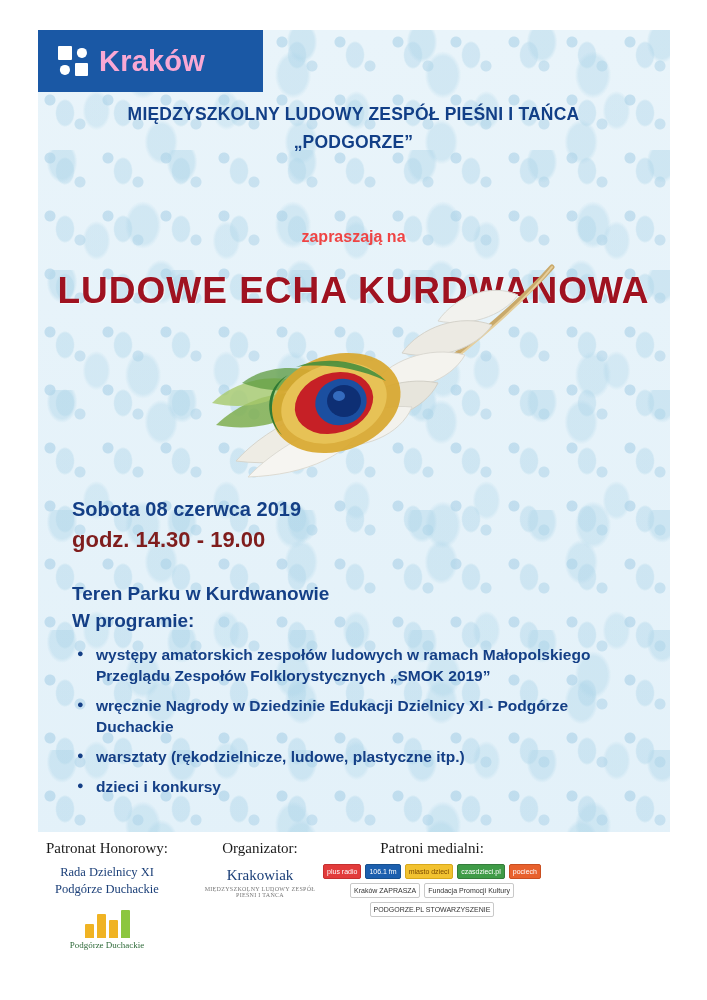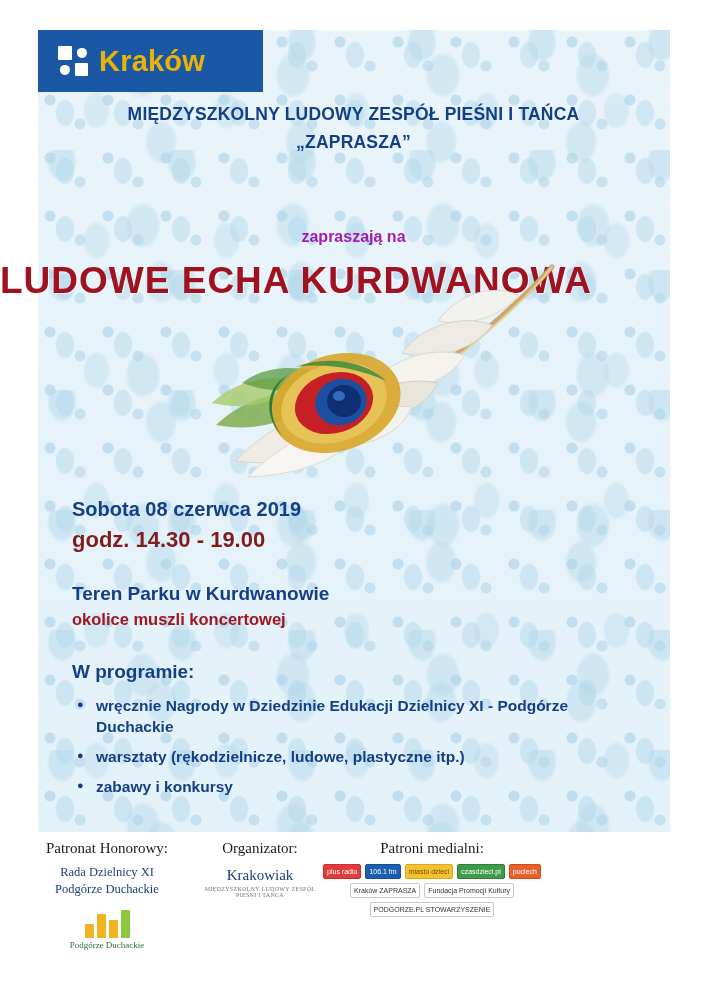--- a/index.html
+++ b/index.html
@@ -68,21 +68,21 @@
     gap: 3px;
     margin-right: 11px;
   }
   .logo-mark i {
     display: block;
     background: #ffffff;
     border-radius: 1px;
   }
   .logo-mark i.sm { border-radius: 50%; transform: scale(.72); }
   .logo-text {
-    color: #eab308;
+    color: #f9a8d4;
     font-size: 29px;
     font-weight: bold;
     letter-spacing: .2px;
     font-family: "Liberation Sans", sans-serif;
   }
   
   .org-lines {
     position: absolute;
     left: 0; right: 0;
     top: 100px;
@@ -91,28 +91,29 @@
     font-weight: bold;
     font-size: 17.5px;
     line-height: 28px;
     letter-spacing: .2px;
   }
   .invite {
     position: absolute;
     left: 0; right: 0;
     top: 228px;
     text-align: center;
-    color: #a21caf;
+    color: #ef4444;
     font-weight: bold;
     font-size: 16px;
   }
   .title {
     position: absolute;
     left: 0; right: 0;
-    top: 260px;
+    top: 270px;
+    text-align: center;
     color: #9f1220;
     font-weight: bold;
     font-size: 37px;
     letter-spacing: 1px;
     text-shadow: 1px 1px 0 rgba(255,255,255,.6);
   }
   
   .feather {
     position: absolute;
     left: 120px;
@@ -267,21 +268,21 @@
       <i></i>
         <i class="sm"></i>
         <i class="sm"></i>
         <i></i>
     </span>
     <span class="logo-text">Kraków</span>
   </div>
 
   <div class="org-lines">
     <div>MIĘDZYSZKOLNY LUDOWY ZESPÓŁ PIEŚNI I TAŃCA</div>
-    <div>„ZAPRASZA”</div>
+    <div>„PODGORZE”</div>
   </div>
 
   <div class="invite">zapraszają na</div>
 
   <div class="title">LUDOWE ECHA KURDWANOWA</div>
 
   <svg class="feather" viewBox="0 0 470 235">
 
     <path d="M432 12 C400 48 330 108 268 150" stroke="#c9a96a" stroke-width="5" fill="none" stroke-linecap="round"></path>
     <path d="M432 12 C402 50 332 110 270 152" stroke="#e6cf9c" stroke-width="2" fill="none" stroke-linecap="round"></path>
@@ -309,26 +310,26 @@
     <ellipse cx="219" cy="141" rx="6" ry="5" fill="#3f7ad1" opacity=".8"></ellipse>
 
     <path d="M168 120 C150 132 146 162 162 180 C146 166 142 134 168 120 Z" fill="#2f7a35"></path>
     <path d="M176 112 C206 100 246 106 266 126 C236 112 202 108 176 112 Z" fill="#3d8c3c" opacity=".85"></path>
   </svg>
 
   <div class="info">
     <p class="date-line">Sobota 08 czerwca 2019</p>
     <p class="time-line">godz. 14.30 - 19.00</p>
     <p class="place-line">Teren Parku w Kurdwanowie</p>
-    <p class="place-sub">okolice muszli koncertowej</p>
     <p class="prog-head">W programie:</p>
     <ul class="prog-list">
+      <li>występy amatorskich zespołów ludowych w ramach Małopolskiego Przeglądu Zespołów Folklorystycznych „SMOK 2019”</li>
       <li>wręcznie Nagrody w Dziedzinie Edukacji Dzielnicy XI - Podgórze Duchackie</li>
       <li>warsztaty (rękodzielnicze, ludowe, plastyczne itp.)</li>
-      <li>zabawy i konkursy</li>
+      <li>dzieci i konkursy</li>
     </ul>
   </div>
 
   <div class="footer">
 
     <div class="foot-col c1">
       <div class="foot-title">Patronat Honorowy:</div>
       <div class="foot-sub">Rada Dzielnicy XI</div>
       <div class="foot-sub">Podgórze Duchackie</div>
       <div class="dz-logo">

